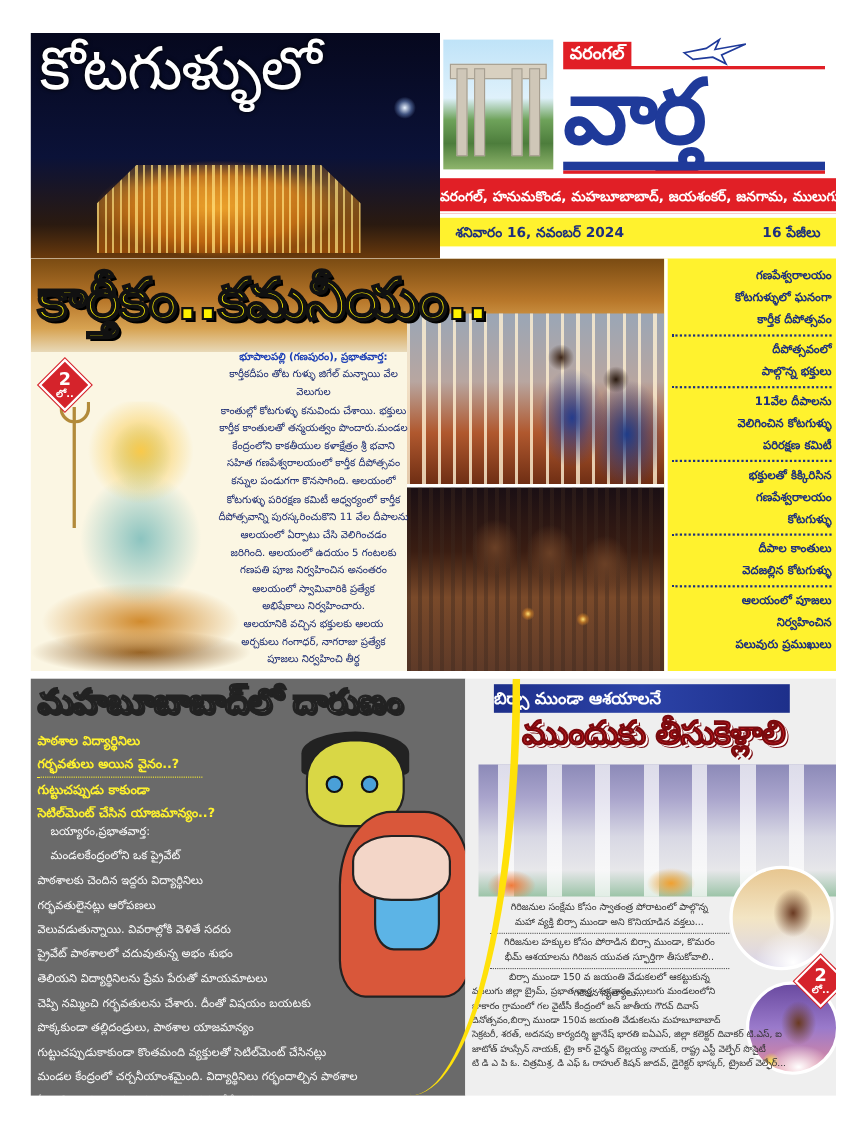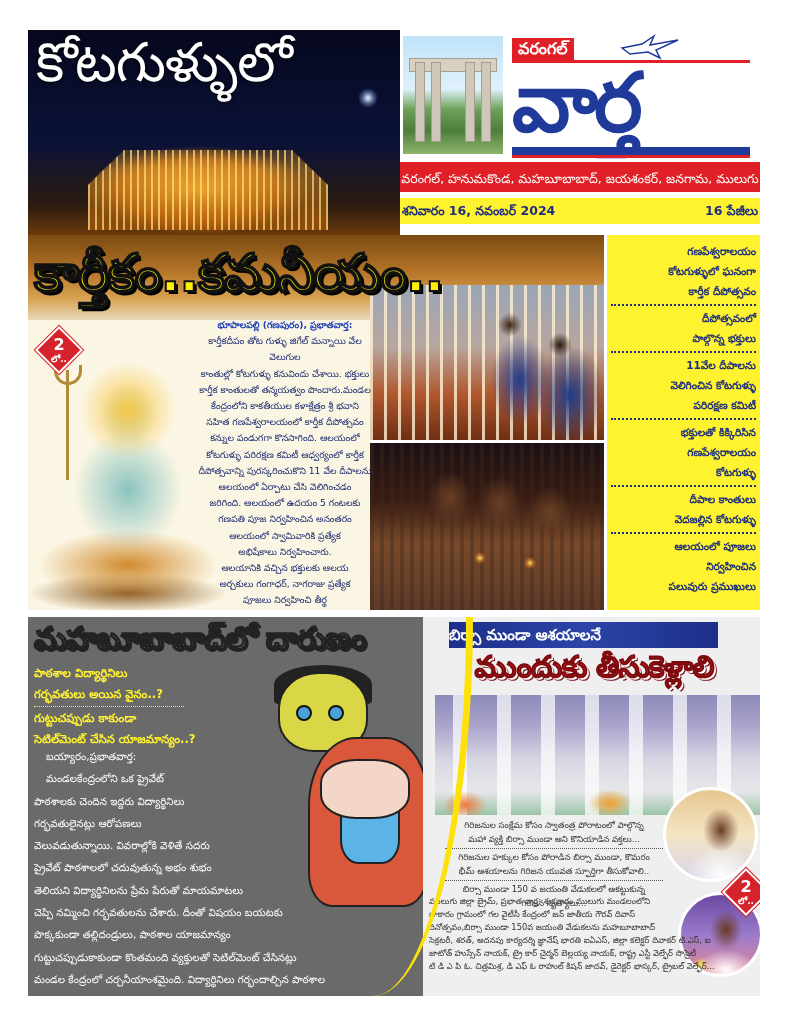--- a/index.html
+++ b/index.html
@@ -51,28 +51,28 @@
   .brand-big {
     position: absolute; left: 112px; top: 28px; width: 240px; height: 90px;
     color: #1f3a9a; font-size: 82px; font-weight: bold; line-height: 90px; letter-spacing: -4px;
     font-family: "DejaVu Sans", sans-serif;
   }
   .brand-underline { position: absolute; left: 112px; top: 117px; width: 238px; height: 8px; background: #1f3a9a; }
   .brand-underline2 { position: absolute; left: 112px; top: 125px; width: 238px; height: 3px; background: #e11f26; }
 
   .district-bar {
     position: absolute; left: 0; top: 130px; width: 360px; height: 34px;
-    background: #e11f26; color: #fff; font-size: 12.5px; font-weight: normal;
+    background: #e11f26; color: #fff; font-size: 12.5px; font-weight: bold;
     line-height: 34px; text-align: center; white-space: nowrap;
     border-top: 2px solid #fff; border-bottom: 2px solid #fff;
   }
   .date-bar {
     position: absolute; left: 0; top: 168px; width: 360px; height: 26px;
     background: #fff22e; color: #1d2f7e; font-size: 12.5px; font-weight: bold; line-height: 26px;
-    display: flex; justify-content: space-between; padding: 0 2px;
+    display: flex; justify-content: space-between; padding: 0 14px;
   }
 
   
   .karthika {
     position: absolute; left: 0; top: 205px; width: 576px; height: 375px;
     background: #fbf6e3; overflow: hidden;
   }
   .karthika-title-bg {
     position: absolute; left: 0; top: 0; width: 576px; height: 85px;
     background: linear-gradient(180deg, #7a4b12 0%, #b8772a 45%, #d7a352 75%, #e8d9b8 100%);

